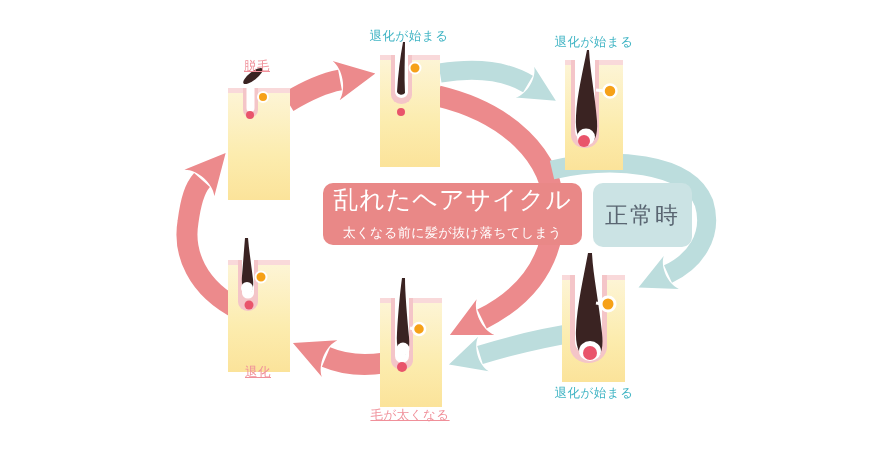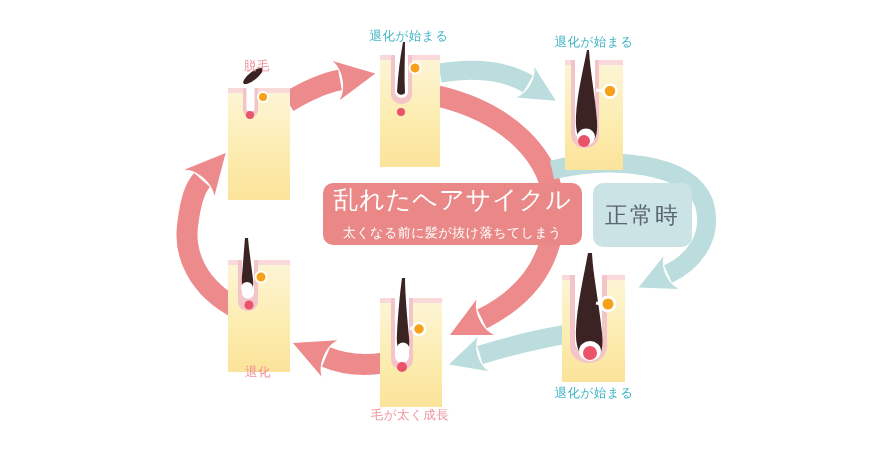--- a/index.html
+++ b/index.html
@@ -7,21 +7,21 @@
          font-family:"Liberation Sans","DejaVu Sans",sans-serif;}
   svg{position:absolute;left:0;top:0;overflow:visible;}
   #arrows{z-index:1;}
   .skin{position:absolute;z-index:2;
         background:linear-gradient(to bottom,var(--c-skin-light) 0%,var(--c-skin-mid) 60%,var(--c-skin-deep) 100%);}
   .skin::before{content:"";position:absolute;left:0;top:0;right:0;height:5px;
         background:var(--c-skin-top);}
   #follicles{z-index:3;}
   .stage-label{position:absolute;z-index:4;transform:translateX(-50%);
         white-space:nowrap;font-size:12.5px;letter-spacing:.5px;}
-  .label-pink{color:var(--c-disturbed-label-text);}
+  .label-pink{color:var(--c-disturbed-label-text);text-decoration:underline;}
   .label-teal{color:var(--c-normal-label-text);}
   .bubble{position:absolute;z-index:5;border-radius:10px;display:flex;
         flex-direction:column;align-items:center;justify-content:center;}
   #disturbed-box{left:323px;top:183px;width:259px;height:62px;
         background:var(--c-disturbed-box);color:var(--c-box-text);}
   #disturbed-box .title{font-size:25px;line-height:1.1;letter-spacing:1px;}
   #disturbed-box .subtitle{font-size:13px;margin-top:11px;letter-spacing:.5px;}
   #normal-box{left:593px;top:183px;width:99px;height:64px;
         background:var(--c-normal-box);color:var(--c-normal-box-text);
         font-size:23px;letter-spacing:2px;}
@@ -113,21 +113,21 @@
       <ellipse cx="247" cy="288" rx="6" ry="6" fill="#fff"></ellipse>
       <circle cx="249" cy="305" r="4.5" fill="var(--c-papilla)"></circle>
       <circle cx="261" cy="277" r="5.5" fill="var(--c-gland)" stroke="#fff" stroke-width="2"></circle>
     </g>
   </svg>
 
   <div class="stage-label label-pink" style="left:257px;top:58px">脱毛</div>
   <div class="stage-label label-teal" style="left:409px;top:28px">退化が始まる</div>
   <div class="stage-label label-teal" style="left:594px;top:34px">退化が始まる</div>
   <div class="stage-label label-teal" style="left:594px;top:385px">退化が始まる</div>
-  <div class="stage-label label-pink" style="left:410px;top:407px">毛が太く成長</div>
+  <div class="stage-label label-pink" style="left:410px;top:407px">毛が太くなる</div>
   <div class="stage-label label-pink" style="left:258px;top:364px">退化</div>
 
   <div id="disturbed-box" class="bubble">
     <div class="title">乱れたヘアサイクル</div>
     <div class="subtitle">太くなる前に髪が抜け落ちてしまう</div>
   </div>
   <div id="normal-box" class="bubble">
     <div>正常時</div>
   </div>
 

